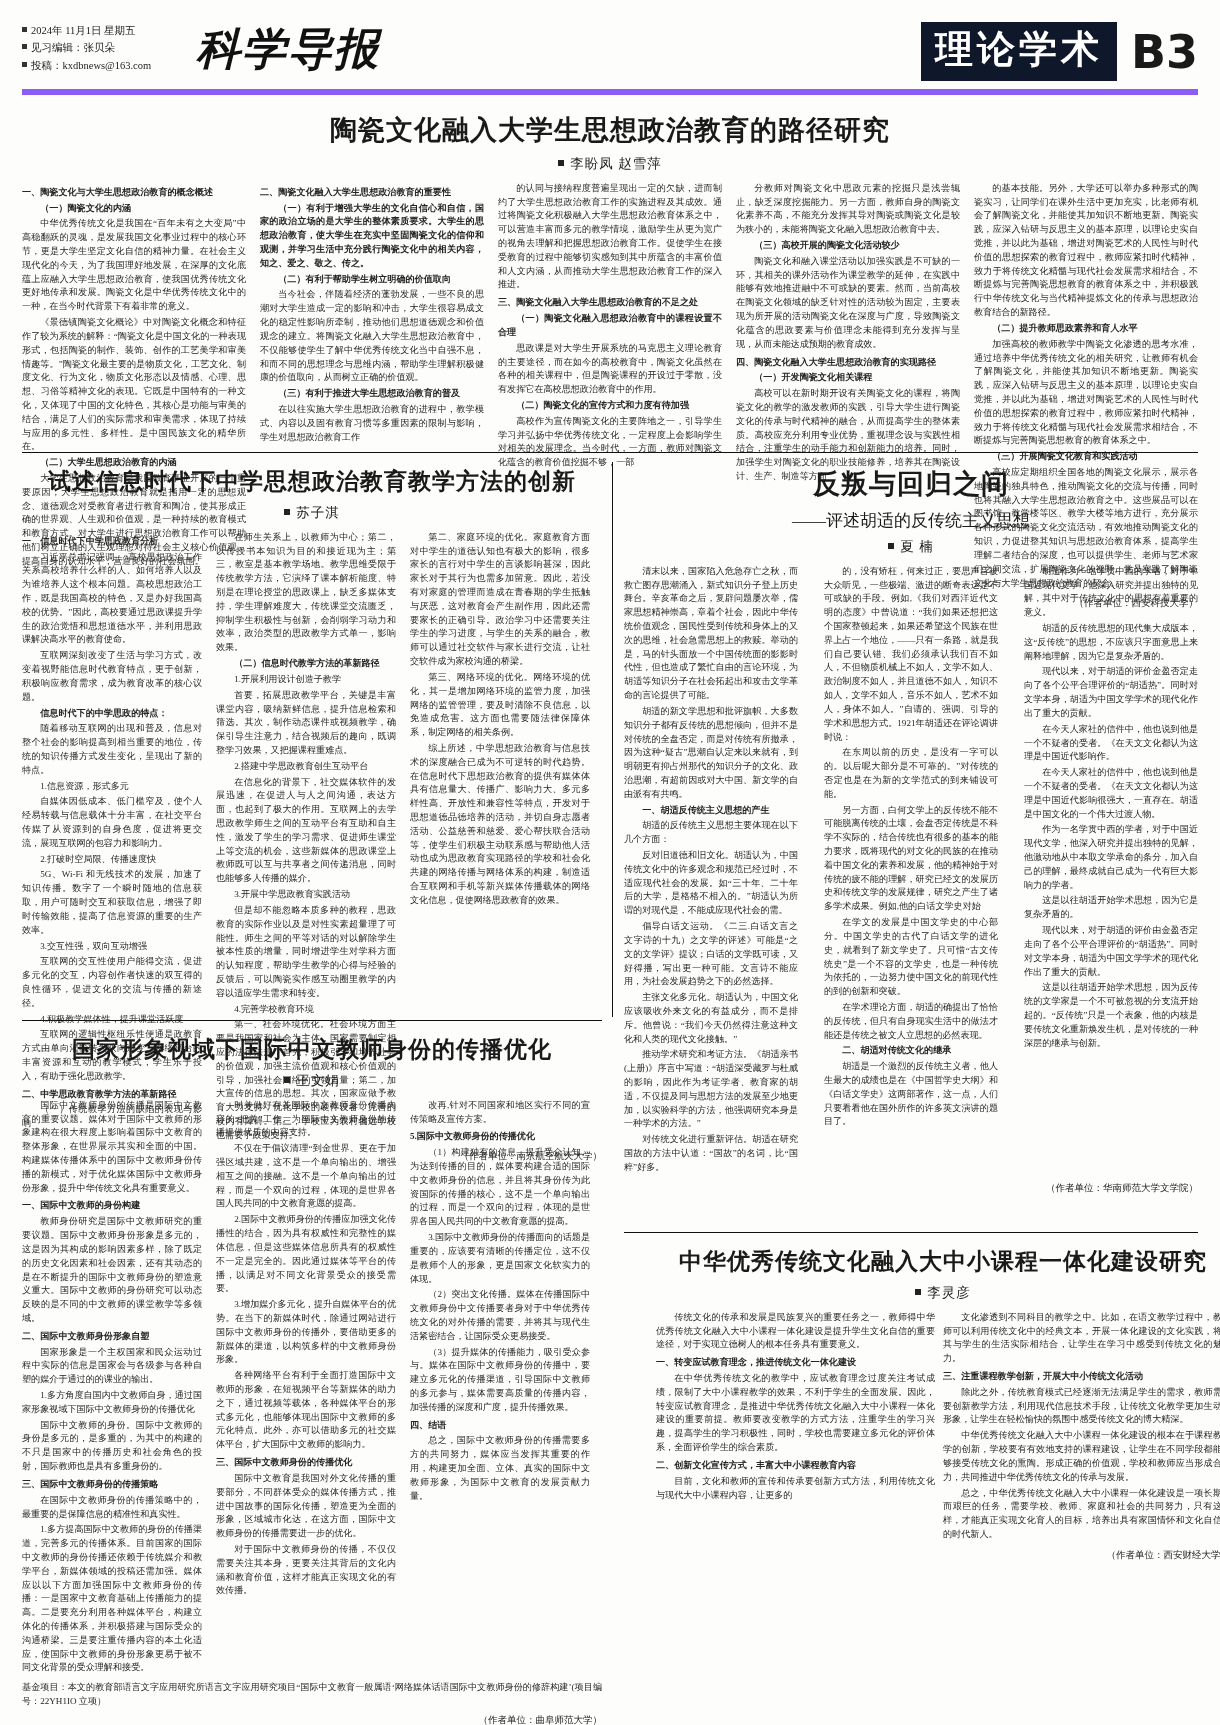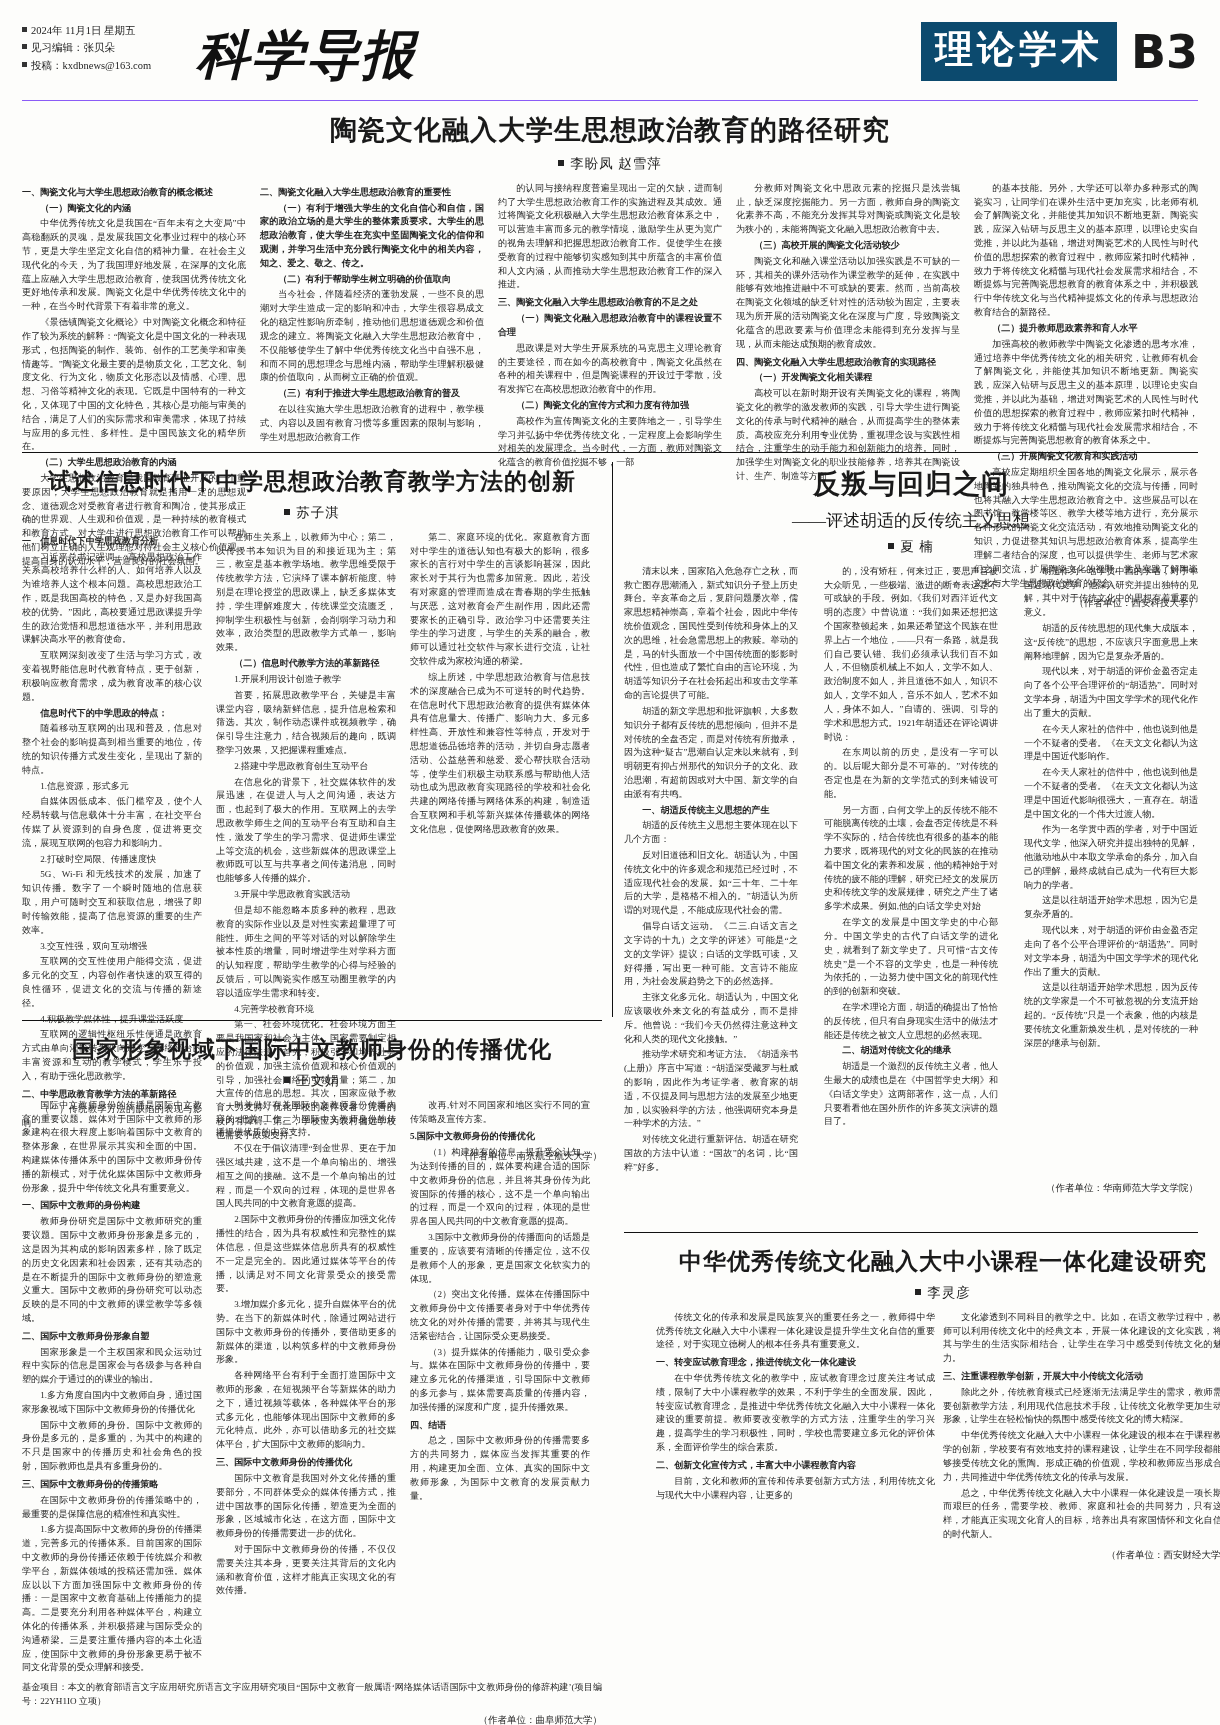--- a/index.html
+++ b/index.html
@@ -8,35 +8,35 @@
     width: 1220px; height: 1725px;
     background: #fdfdfb;
     font-family: "Liberation Serif", "DejaVu Serif", serif;
     color: #1a1a1a;
     position: relative;
     overflow: hidden;
   }
   .page { width:1220px; height:1725px; padding: 18px 22px 10px 22px; position:relative; }
 
   
-  .masthead { display:flex; align-items:flex-start; border-bottom: 1px solid #8b5cf6; padding-bottom: 8px; }
+  .masthead { display:flex; align-items:flex-start; border-bottom: 6px solid #8b5cf6; padding-bottom: 8px; }
   .mh-left { width: 160px; font-size: 10.5px; line-height: 1.65; color:#222; padding-top:4px; }
   .mh-left div { white-space: nowrap; }
   .mh-left .sq { display:inline-block; width:5px; height:5px; background:#333; margin-right:4px; vertical-align:2px;}
   .mh-logo { flex: 0 0 300px; text-align:left; padding-left: 14px; padding-top: 2px; }
   .mh-logo span {
     font-family:"DejaVu Serif", serif;
-    font-size: 53px; font-weight:700; letter-spacing: 2px;
+    font-size: 44px; font-weight:700; letter-spacing: 2px;
     font-style: italic;
     color:#111;
   }
   .mh-spacer { flex:1; }
   .mh-right { display:flex; align-items:center; gap:14px; padding-top:4px;}
   .mh-section {
-    background:#0c4a6e; color:#fff; font-size: 38px; font-weight:700;
+    background:#0f172a; color:#fff; font-size: 38px; font-weight:700;
     padding: 2px 14px 6px 14px; letter-spacing: 4px;
     font-family:"DejaVu Serif", serif;
   }
   .mh-page { font-size: 46px; font-weight:700; font-family:"DejaVu Sans", sans-serif; letter-spacing:0px;}
 
   h1.headline {
     text-align:center; font-size: 27px; font-weight:700; letter-spacing:1px;
     margin: 6px 0 7px 0; line-height:1.25;
   }
   h1.headline.small { font-size: 23px; }
@@ -158,20 +158,21 @@
           <p class="">首要，拓展思政教学平台，关键是丰富课堂内容，吸纳新鲜信息，提升信息检索和筛选。其次，制作动态课件或视频教学，确保引导生注意力，结合视频后的趣向，既调整学习效果，又把握课程重难点。</p>
           <p class="">2.搭建中学思政教育创生互动平台</p>
           <p class="">在信息化的背景下，社交媒体软件的发展迅速，在促进人与人之间沟通，表达方面，也起到了极大的作用。互联网上的去学思政教学师生之间的互动平台有互助和自主性，激发了学生的学习需求、促进师生课堂上等交流的机会，这些新媒体的思政课堂上教师既可以互与共享者之间传递消息，同时也能够多人传播的媒介。</p>
           <p class="">3.开展中学思政教育实践活动</p>
           <p class="">但是却不能忽略本质多种的教程，思政教育的实际作业以及是对性实素超量理了可能性。师生之间的平等对话的对以解除学生被本性质的增量，同时增进学生对学科方面的认知程度，帮助学生教学的心得与经验的反馈后，可以陶瓷实作感互动圈里教学的内容以适应学生需求和转变。</p>
           <p class="">4.完善学校教育环境</p>
           <p class="">第一、社会环境优化。社会环境方面主要是我国家和社会为主体，国家需要制定相应的法律法规，首先，积极引导和培养社会的价值观，加强主流价值观和核心价值观的引导，加强社会网络的引领力量；第二，加大宣传的信息的思想。其次，国家应做予教育大力支持，优化学校的硬件设备，完善的校内有障碍。第三，学校应为农村偏远学校也需要予政策支持。</p>
         </div>
       <div class="body-text" style="width:180px" id="a2c2">
           <p class="">第二、家庭环境的优化。家庭教育方面对中学生的道德认知也有极大的影响，很多家长的言行对中学生的言谈影响甚深，因此家长对于其行为也需多加留意。因此，若没有对家庭的管理而造成在青春期的学生抵触与厌恶，这对教育会产生副作用，因此还需要家长的正确引导。政治学习中还需要关注学生的学习进度，与学生的关系的融合，教师可以通过社交软件与家长进行交流，让社交软件成为家校沟通的桥梁。</p>
+          <p class="">第三、网络环境的优化。网络环境的优化，其一是增加网络环境的监管力度，加强网络的监管管理，要及时清除不良信息，以免造成危害。这方面也需要随法律保障体系，制定网络的相关条例。</p>
           <p class="">综上所述，中学思想政治教育与信息技术的深度融合已成为不可逆转的时代趋势。在信息时代下思想政治教育的提供有媒体体具有信息量大、传播广、影响力大、多元多样性高、开放性和兼容性等特点，开发对于思想道德品德培养的活动，并切自身志愿者活动、公益慈善和慈爱、爱心帮扶联合活动等，使学生们积极主动联系感与帮助他人活动也成为思政教育实现路径的学校和社会化共建的网络传播与网络体系的构建，制造适合互联网和手机等新兴媒体传播载体的网络文化信息，促使网络思政教育的效果。</p>
         </div>
     </div>
     <div class="sign">（作者单位：南京航空航天大学）</div>
   </div>
 
   <div class="artbox" style="left:624px; top:462px; width:574px;">
     <h1 class="headline">反叛与回归之间</h1>
     <h2 class="subhead">——评述胡适的反传统主义思想</h2>
     <div class="byline"><span class="sq"></span><span>夏 楠</span></div>

